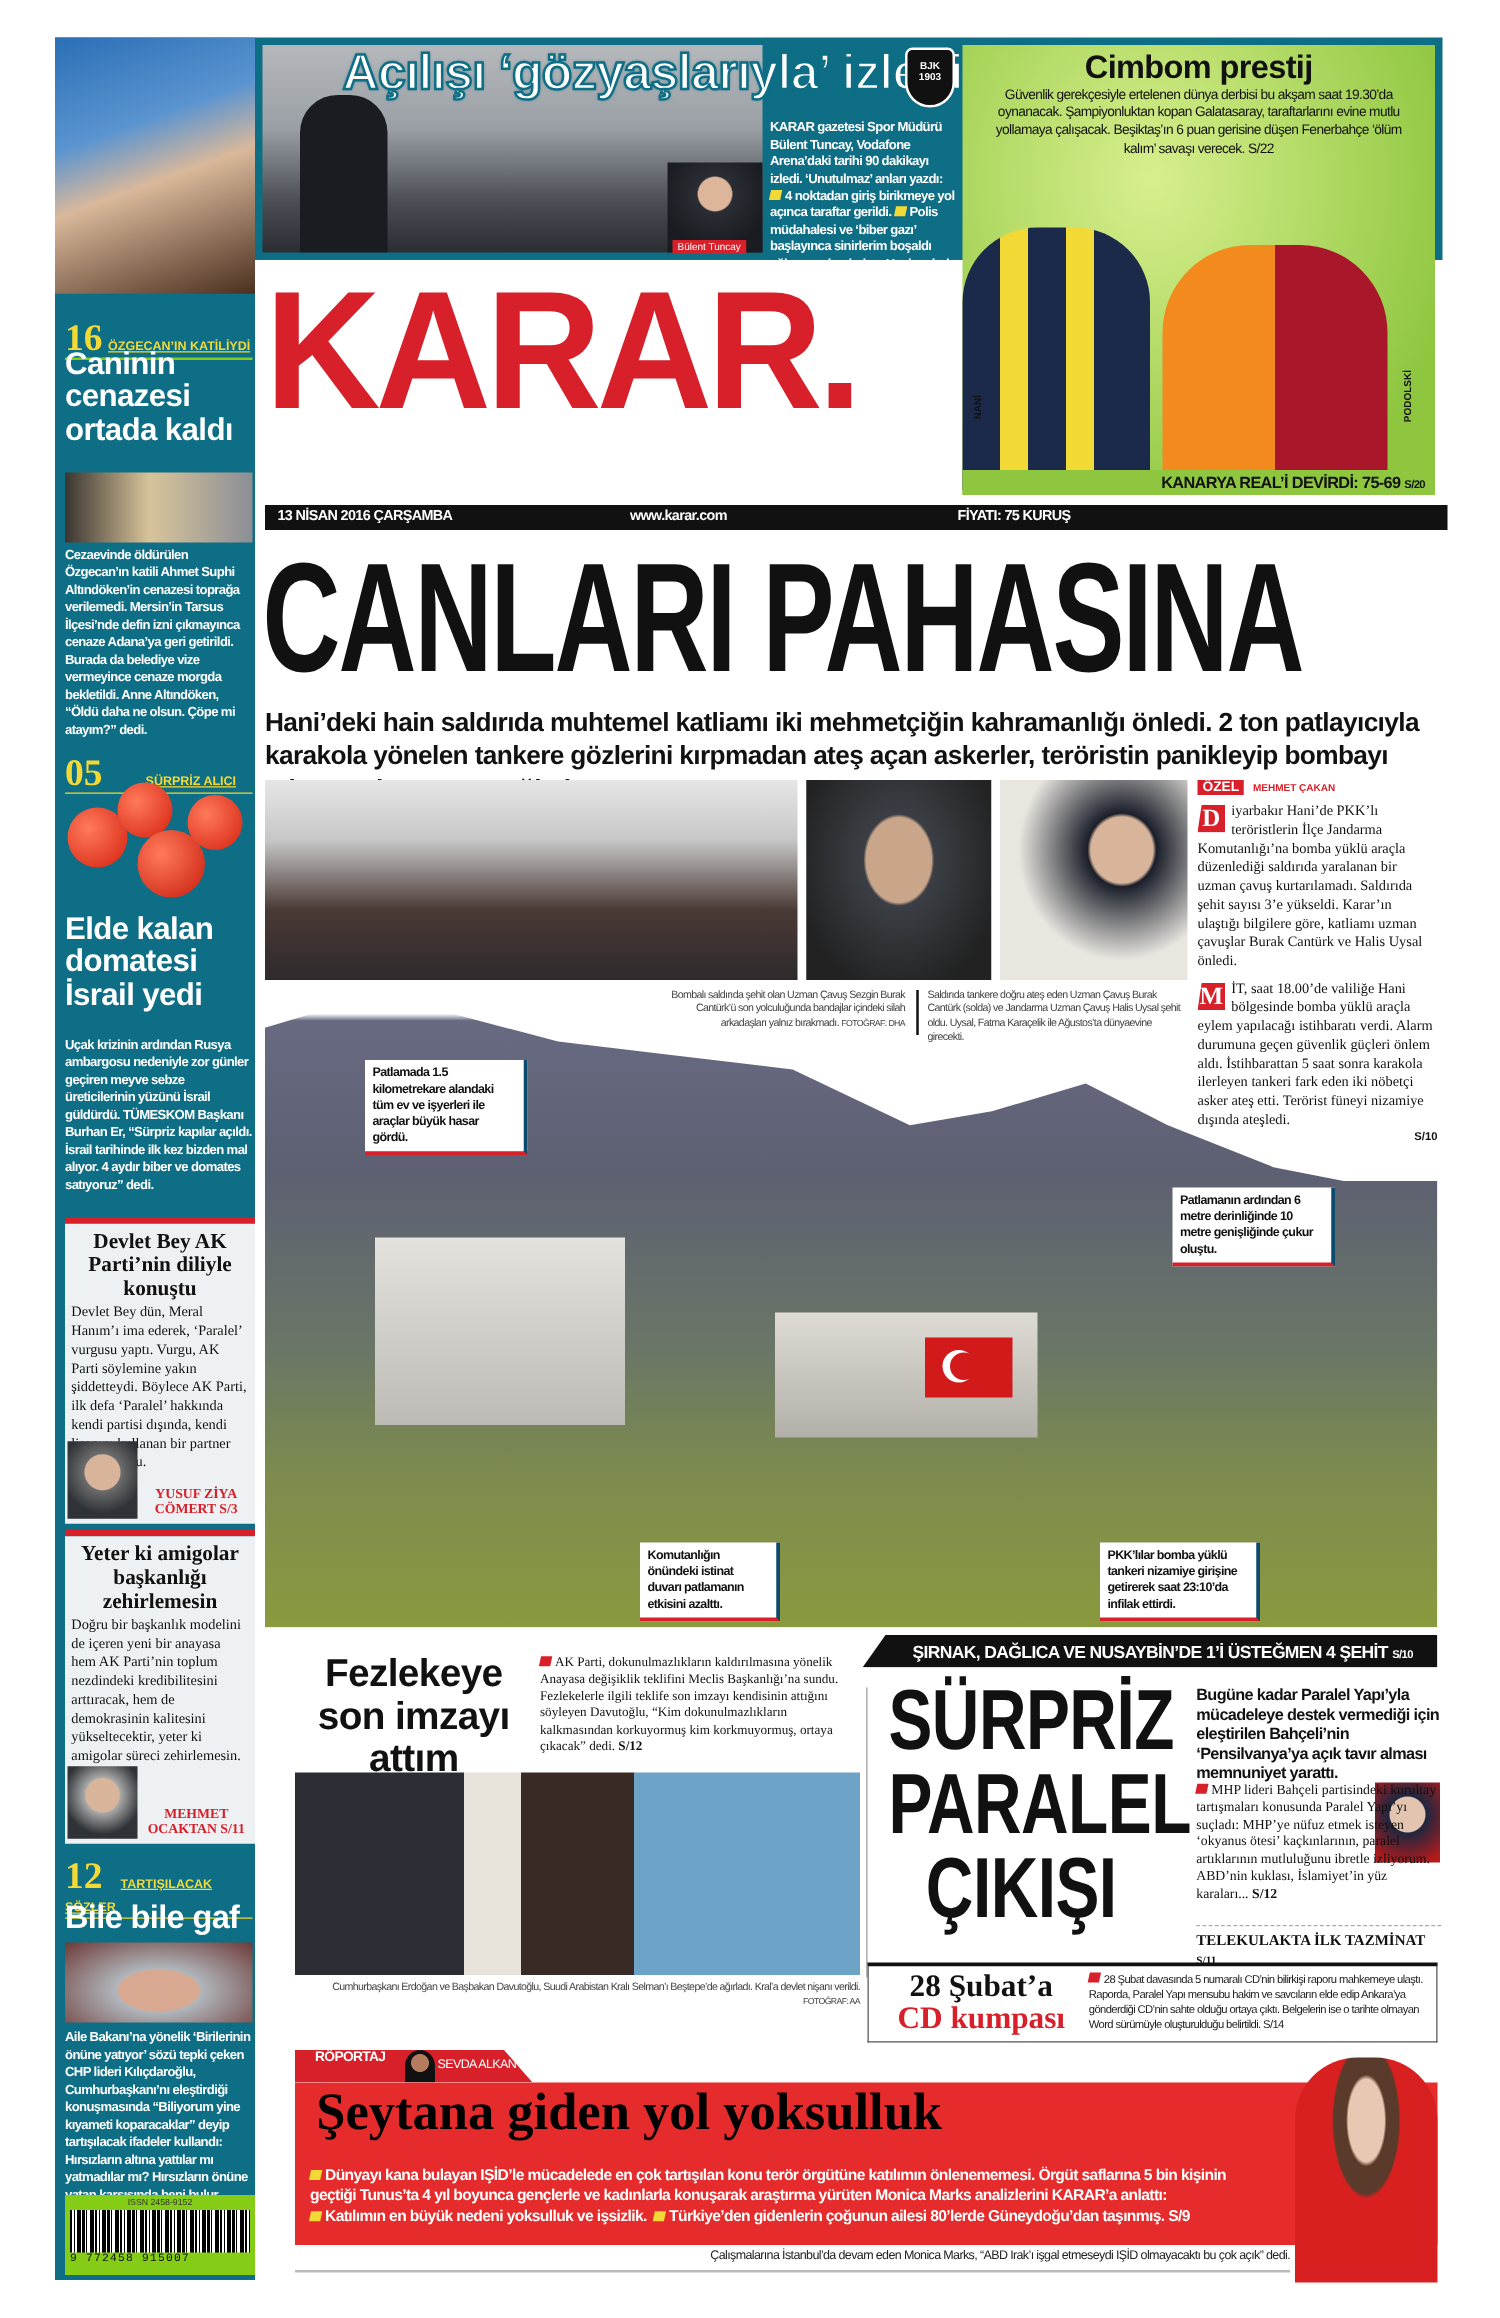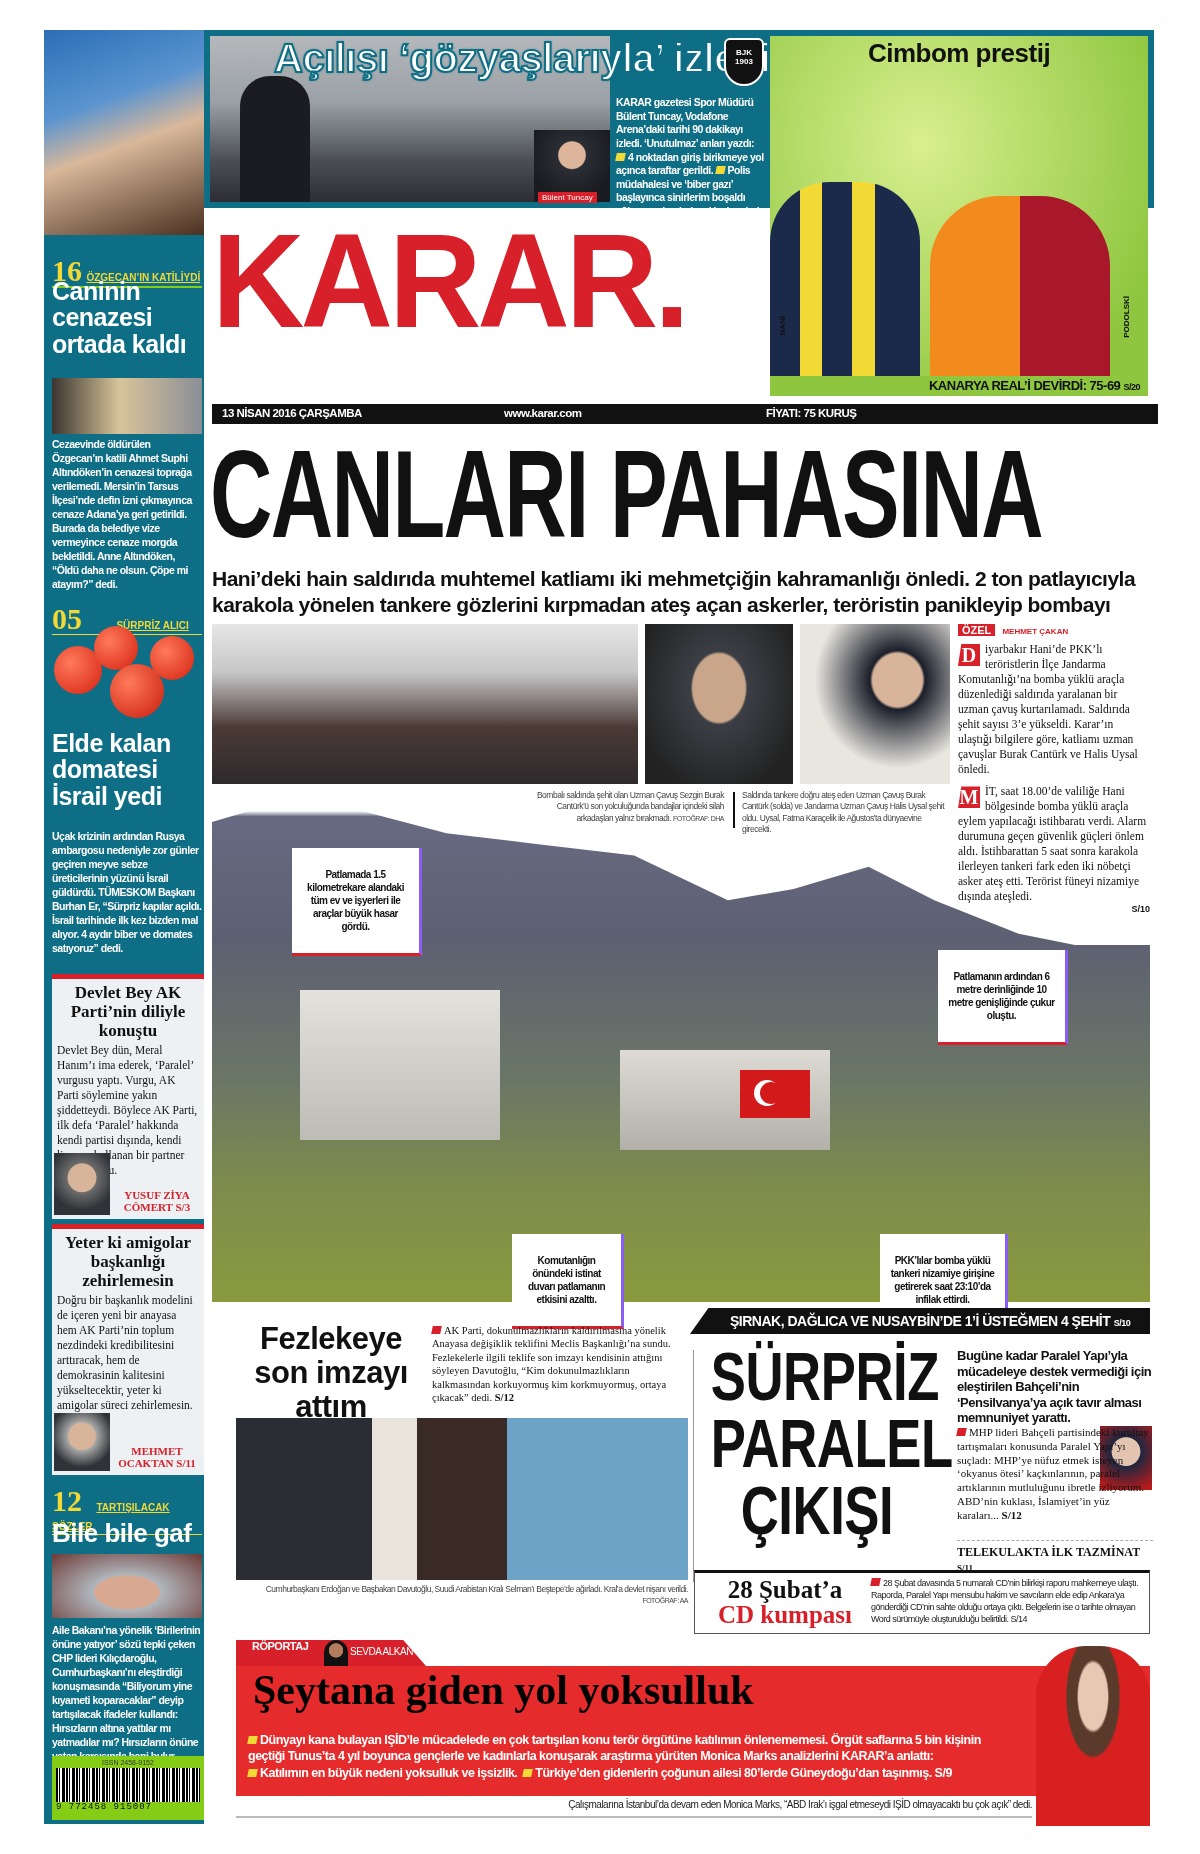--- a/index.html
+++ b/index.html
@@ -16,21 +16,21 @@
 .num{font-family:"Liberation Serif",serif;color:#f2d935;font-size:30px;font-weight:bold;line-height:1}
 .kicker{color:#f2d935;font-size:10px;font-weight:bold;text-decoration:underline}
 .lhead{color:#fff;font-weight:bold;line-height:1.05}
 .lbody{color:#fff;font-size:10.5px;line-height:1.33;font-weight:bold}
 .wbox{background:#eef1f3;color:#111}
 .wbox h3{font-family:"Liberation Serif",serif;text-align:center;font-size:17px;line-height:1.12;font-weight:bold}
 .wbox p{font-family:"Liberation Serif",serif;font-size:11.5px;line-height:1.3}
 .sig{font-family:"Liberation Serif",serif;color:#d7202a;font-weight:bold;font-size:11px;text-align:center}
 .redline{height:5px;background:#d7202a}
 
-.bubble{background:#fff;border-bottom:3px solid #d7202a;border-right:3px solid #8b5cf6;font-size:10px;font-weight:bold;text-align:center;line-height:1.3;padding:20px 6px;color:#111}
+.bubble{background:#fff;border-bottom:3px solid #d7202a;border-right:3px solid #0c4a6e;font-size:10px;font-weight:bold;text-align:left;line-height:1.3;padding:4px 6px;color:#111}
 .bar{background:#111;color:#fff;font-weight:bold}
 .redsq{display:inline-block;width:9px;height:8px;background:#d7202a;margin-right:3px;transform:skewX(-12deg)}
 .ylsq{display:inline-block;width:9px;height:8px;background:#f2d935;margin-right:3px;transform:skewX(-12deg)}
 .body-serif{font-family:"Liberation Serif",serif;font-size:12px;line-height:1.3;color:#111}
 .dropcap{float:left;background:#d7202a;color:#fff;font-family:"Liberation Serif",serif;font-weight:bold;font-size:20px;line-height:22px;width:22px;text-align:center;margin:2px 5px 0 0;clip-path:polygon(15% 0,100% 0,100% 100%,0 100%)}
 .caption{font-size:8.5px;color:#444;line-height:1.35}
 </style>
 </head>
 <body>
 
@@ -99,20 +99,21 @@
   <div class="abs cond" style="left:412px;top:66px;width:150px;color:#fff;font-size:10.5px;line-height:1.3;font-weight:bold">
     <span>KARAR gazetesi Spor Müdürü Bülent Tuncay, Vodafone Arena’daki tarihi 90 dakikayı izledi. ‘Unutulmaz’ anları yazdı:</span>
     <span class="ylsq"></span><span>4 noktadan giriş birikmeye yol açınca taraftar gerildi.</span>
     <span class="ylsq"></span><span>Polis müdahalesi ve ‘biber gazı’ başlayınca sinirlerim boşaldı ağlamaya başladım. Haykırışlarla biber gazıyla tanıştığımı anladım! S/23</span>
   </div>
 
   <div class="abs" style="left:566px;top:6px;width:378px;height:360px;background:radial-gradient(ellipse at 40% 30%,#d8ef8e,#8ec63f 80%)">
     <div class="cond" style="text-align:center;font-size:26px;font-weight:bold;line-height:1.05;margin-top:4px;color:#111">
       <div>Cimbom prestij</div>
     </div>
+    <div class="cond" style="text-align:center;font-size:11px;line-height:1.28;padding:2px 14px;color:#111">Güvenlik gerekçesiyle ertelenen dünya derbisi bu akşam saat 19.30’da oynanacak. Şampiyonluktan kopan Galatasaray, taraftarlarını evine mutlu yollamaya çalışacak. Beşiktaş’ın 6 puan gerisine düşen Fenerbahçe ‘ölüm kalım’ savaşı verecek. S/22</div>
     <div class="abs" style="left:0;top:146px;width:150px;height:210px;background:linear-gradient(90deg,#1b2a4a 0 20%,#f2d935 20% 35%,#1b2a4a 35% 55%,#f2d935 55% 70%,#1b2a4a 70%);border-radius:60px 60px 0 0"></div>
     <div class="abs" style="left:160px;top:160px;width:180px;height:196px;background:linear-gradient(90deg,#f28a1e 0 50%,#a8182a 50%);border-radius:70px 70px 0 0"></div>
     <div class="abs" style="left:8px;top:280px;font-size:8px;font-weight:bold;writing-mode:vertical-rl;transform:rotate(180deg);color:#111">NANİ</div>
     <div class="abs" style="left:352px;top:260px;font-size:8px;font-weight:bold;writing-mode:vertical-rl;transform:rotate(180deg);color:#111">PODOLSKİ</div>
     <div class="abs cond" style="left:0;bottom:0;width:378px;height:20px;background:#8ec63f;color:#111;font-size:13px;font-weight:bold;padding:2px 8px;text-align:right">
       <span>KANARYA REAL’İ DEVİRDİ: 75-69</span>
       <span style="font-size:9px">S/20</span>
     </div>
   </div>
 </div>

